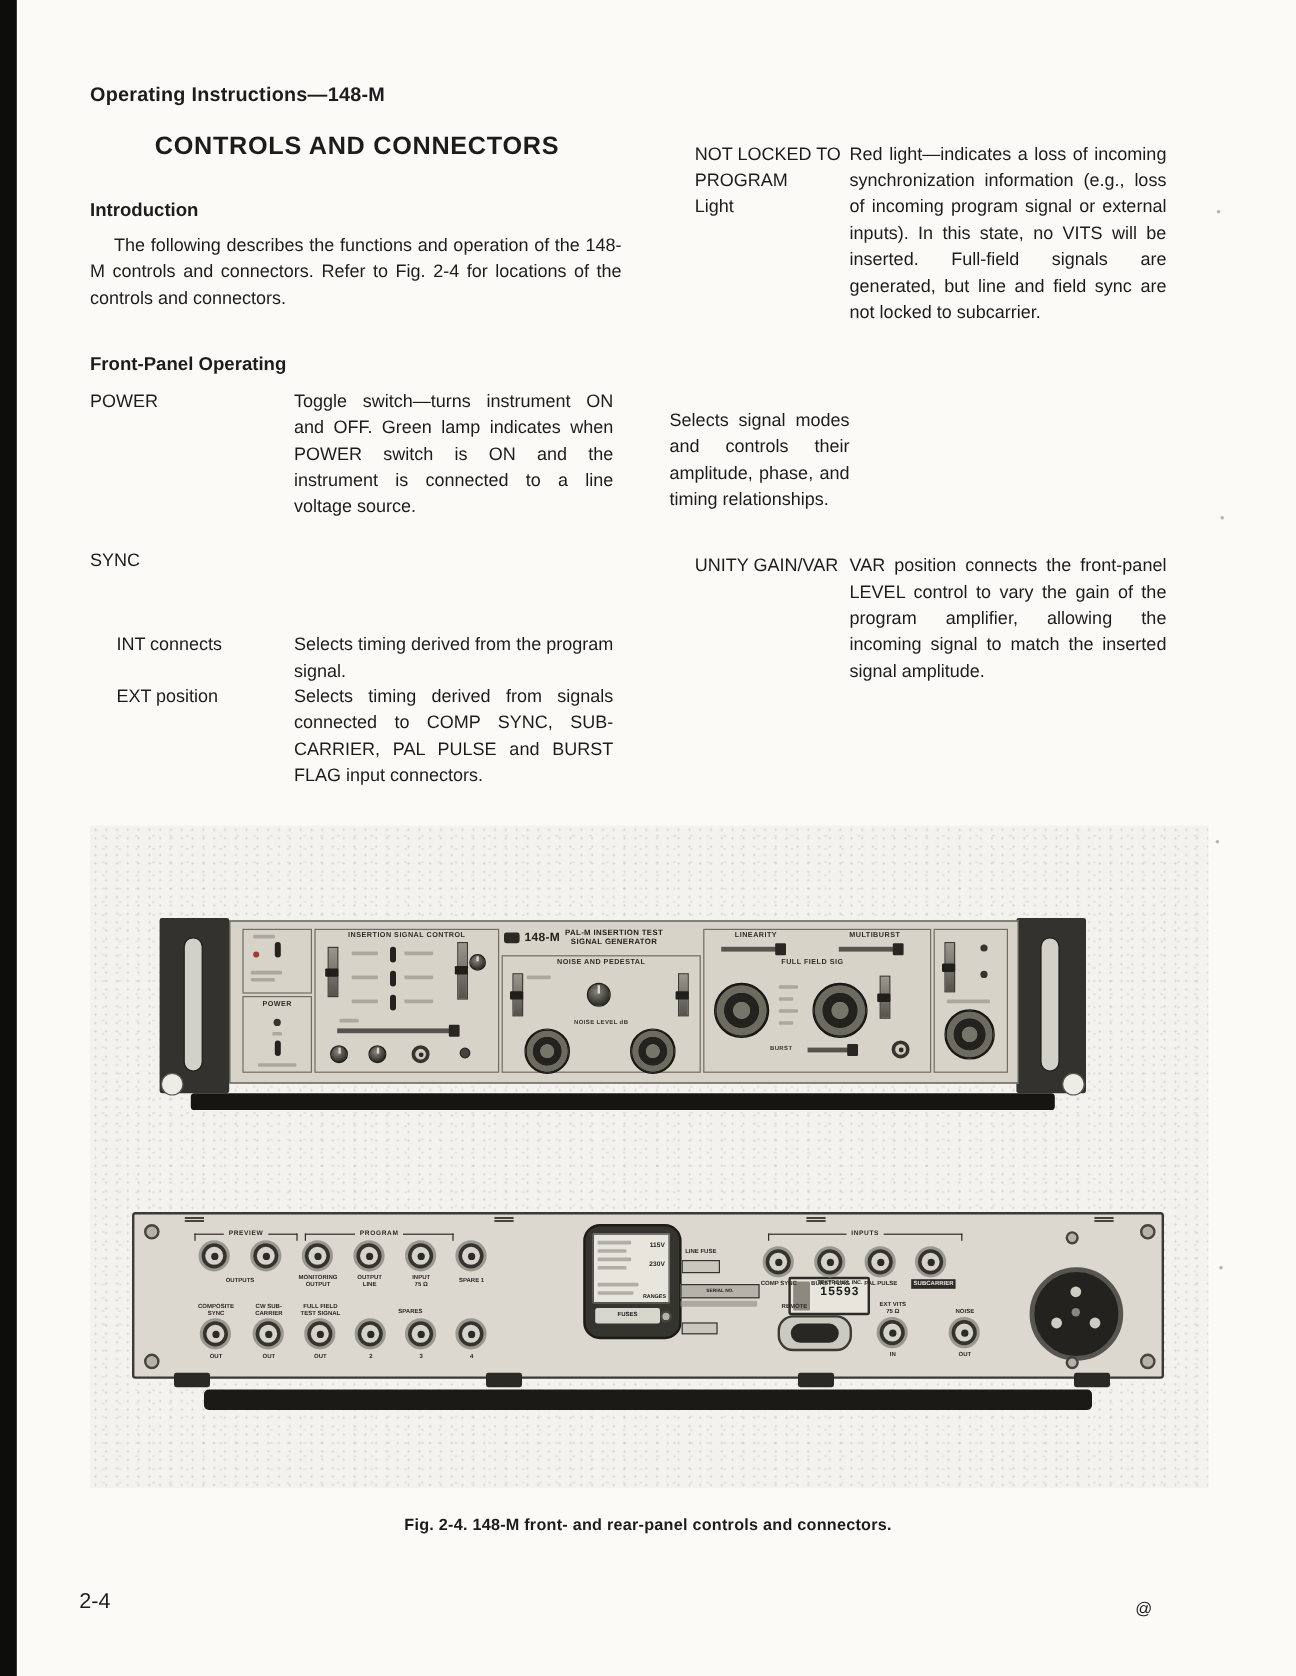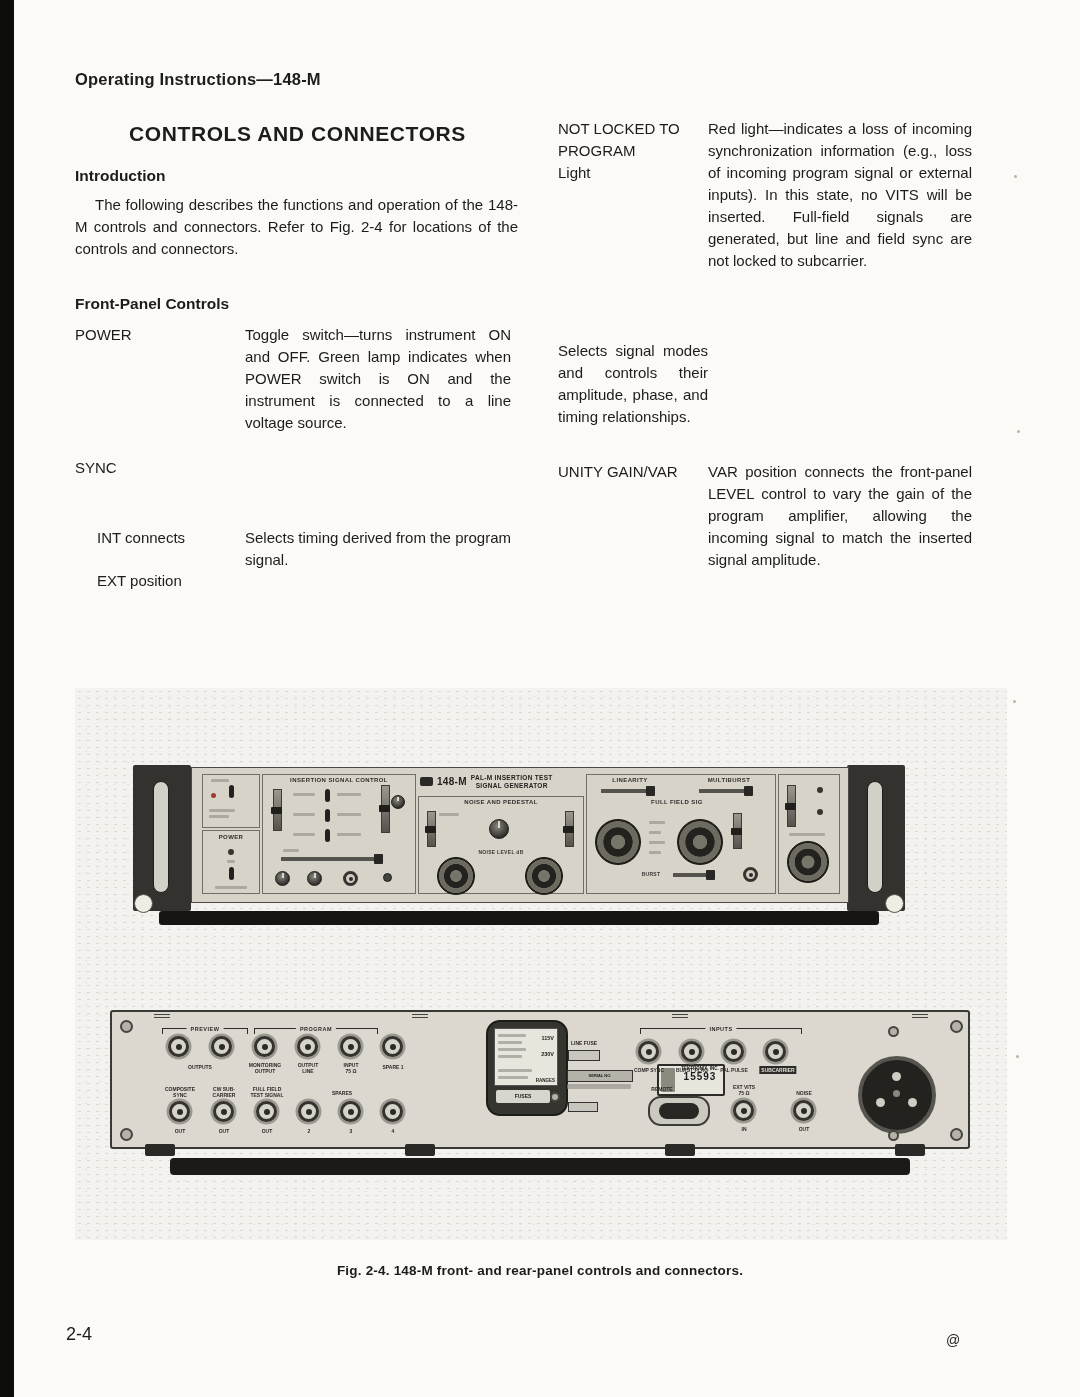--- a/index.html
+++ b/index.html
@@ -3,24 +3,24 @@
 <meta charset="utf-8">
 <style>
   html,body{margin:0;padding:0;background:#d9d9d6;}
   .page{position:relative;width:1080px;height:1397px;margin:0 auto;background:#fbfaf7;
         font-family:"Liberation Sans",sans-serif;color:#1c1c1c;overflow:hidden;}
   .abs{position:absolute;}
   .edge-bar{left:0;top:0;width:14px;height:1397px;background:#0d0d0c;}
   .speck{width:3px;height:3px;border-radius:50%;background:#b8b5ac;}
 
   .h-header{left:75px;top:70px;font-size:16.5px;font-weight:bold;letter-spacing:.2px;}
-  .h-title{left:75px;top:110px;width:445px;text-align:center;font-size:21px;font-weight:bold;letter-spacing:.6px;margin-top:12px;}
+  .h-title{left:75px;top:110px;width:445px;text-align:center;font-size:21px;font-weight:bold;letter-spacing:.6px;}
   .h-sec{font-size:15.5px;font-weight:bold;}
   .body-text{font-size:15px;line-height:22px;text-align:justify;}
-  .pre{white-space:pre-line;}
+  .pre{white-space:pre-line;margin-left:21px;}
   .intro-p{text-indent:20px;}
   .row{position:absolute;display:grid;}
   .lrow{left:75px;grid-template-columns:170px 266px;}
   .rrow{left:558px;grid-template-columns:150px 264px;}
   .term{font-size:15px;line-height:22px;}
   .term-indent{padding-left:22px;}
   .def p{margin:0;}
   .def p + p{margin-top:8px;}
 
   
@@ -101,35 +101,36 @@
   <div class="abs speck" style="left:1014px;top:175px;"></div>
   <div class="abs speck" style="left:1017px;top:430px;"></div>
   <div class="abs speck" style="left:1013px;top:700px;"></div>
   <div class="abs speck" style="left:1016px;top:1055px;"></div>
 
   <div class="abs h-header">Operating Instructions—148-M</div>
   <div class="abs h-title">CONTROLS AND CONNECTORS</div>
 
   <div class="abs h-sec" style="left:75px;top:167px;">Introduction</div>
   <div class="abs body-text intro-p" style="left:75px;top:194px;width:443px;">The following describes the functions and operation of the 148-M controls and connectors. Refer to Fig. 2-4 for locations of the controls and connectors.</div>
-  <div class="abs h-sec" style="left:75px;top:295px;">Front-Panel Controls</div>
+  <div class="abs h-sec" style="left:75px;top:295px;">Front-Panel Operating</div>
 
   <div class="row lrow" style="top:324px;">
     <div class="term">POWER</div>
     <div class="def body-text">Toggle switch—turns instrument ON and OFF. Green lamp indicates when POWER switch is ON and the instrument is connected to a line voltage source.</div>
   </div>
   <div class="row lrow" style="top:457px;">
     <div class="term">SYNC</div>
   </div>
   <div class="row lrow" style="top:527px;">
     <div class="term term-indent">INT connects</div>
     <div class="def body-text">Selects timing derived from the program signal.</div>
   </div>
   <div class="row lrow" style="top:570px;">
     <div class="term term-indent">EXT position</div>
+    <div class="def body-text">Selects timing derived from signals connected to COMP SYNC, SUB-CARRIER, PAL PULSE and BURST FLAG input connectors.</div>
   </div>
 
   <div class="row rrow" style="top:118px;">
     <div class="term pre">NOT LOCKED TO
 PROGRAM
 Light</div>
     <div class="def body-text">Red light—indicates a loss of incoming synchronization information (e.g., loss of incoming program signal or external inputs). In this state, no VITS will be inserted. Full-field signals are generated, but line and field sync are not locked to subcarrier.</div>
   </div>
   <div class="row rrow" style="top:340px;">
     <div class="def body-text">Selects signal modes and controls their amplitude, phase, and timing relationships.</div>

